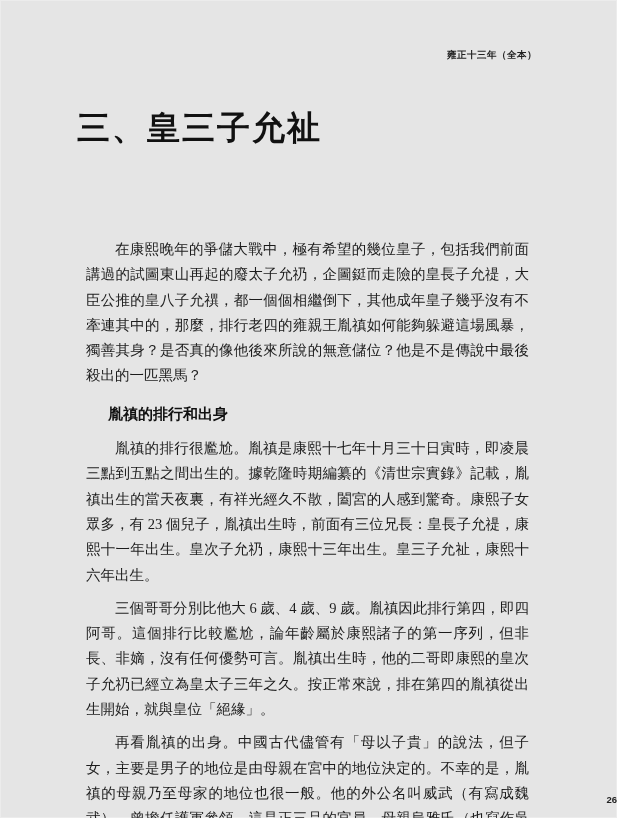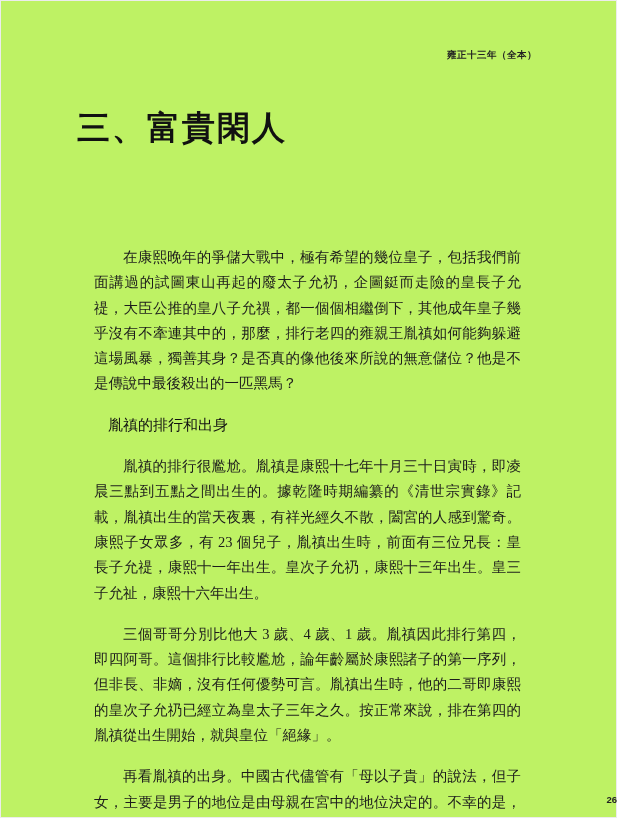--- a/index.html
+++ b/index.html
@@ -6,21 +6,21 @@
   html, body { background: #ffffff; }
   body {
     width: 617px; height: 818px;
     font-family: "Liberation Serif", "DejaVu Serif", serif;
     color: #1c1c1c;
     position: relative;
     overflow: hidden;
   }
   .page {
     position: absolute; inset: 0;
-    background: #bef264;
+    background: #e5e5e5;
     box-shadow: inset 0 0 0 1px #ececec;
   }
   .running-header {
     position: absolute;
     top: 49px; right: 80px;
     font-size: 9.5px;
     font-weight: bold;
     letter-spacing: 0.5px;
     color: #222222;
   }
@@ -37,25 +37,25 @@
     top: 229px; left: 78px;
     width: 459px;
     font-size: 14.5px;
     line-height: 25.3px;
     text-align: justify;
     text-justify: inter-ideograph;
     color: #1c1c1c;
   }
   .body-text p {
     text-indent: 2em;
-    margin: 16px;
+    margin: 8px;
   }
   .section-heading {
     font-size: 15px;
-    font-weight: normal;
+    font-weight: bold;
     text-indent: 2em;
     margin-top: 13px;
     margin-bottom: 9px;
     color: #111111;
   }
   .page-number {
     position: absolute;
     bottom: 13px; left: 0; right: 0;
     text-align: right;
     font-size: 9.5px;
@@ -64,29 +64,29 @@
     font-family: "Liberation Sans", "DejaVu Sans", sans-serif;
   }
 </style>
 </head>
 <body>
 
 <div class="page">
 
   <div class="running-header">雍正十三年（全本）</div>
 
-  <h1 class="chapter-title">三、富貴閑人</h1>
+  <h1 class="chapter-title">三、皇三子允祉</h1>
 
   <div class="body-text">
     <p>在康熙晚年的爭儲大戰中，極有希望的幾位皇子，包括我們前面講過的試圖東山再起的廢太子允礽，企圖鋌而走險的皇長子允禔，大臣公推的皇八子允禩，都一個個相繼倒下，其他成年皇子幾乎沒有不牽連其中的，那麼，排行老四的雍親王胤禛如何能夠躲避這場風暴，獨善其身？是否真的像他後來所說的無意儲位？他是不是傳說中最後殺出的一匹黑馬？</p>
 
     <h2 class="section-heading">胤禛的排行和出身</h2>
 
     <p>胤禛的排行很尷尬。胤禛是康熙十七年十月三十日寅時，即凌晨三點到五點之間出生的。據乾隆時期編纂的《清世宗實錄》記載，胤禛出生的當天夜裏，有祥光經久不散，闔宮的人感到驚奇。康熙子女眾多，有 23 個兒子，胤禛出生時，前面有三位兄長：皇長子允禔，康熙十一年出生。皇次子允礽，康熙十三年出生。皇三子允祉，康熙十六年出生。</p>
 
-    <p>三個哥哥分別比他大 3 歲、4 歲、1 歲。胤禛因此排行第四，即四阿哥。這個排行比較尷尬，論年齡屬於康熙諸子的第一序列，但非長、非嫡，沒有任何優勢可言。胤禛出生時，他的二哥即康熙的皇次子允礽已經立為皇太子三年之久。按正常來說，排在第四的胤禛從出生開始，就與皇位「絕緣」。</p>
+    <p>三個哥哥分別比他大 6 歲、4 歲、9 歲。胤禛因此排行第四，即四阿哥。這個排行比較尷尬，論年齡屬於康熙諸子的第一序列，但非長、非嫡，沒有任何優勢可言。胤禛出生時，他的二哥即康熙的皇次子允礽已經立為皇太子三年之久。按正常來說，排在第四的胤禛從出生開始，就與皇位「絕緣」。</p>
 
     <p>再看胤禛的出身。中國古代儘管有「母以子貴」的說法，但子女，主要是男子的地位是由母親在宮中的地位決定的。不幸的是，胤禛的母親乃至母家的地位也很一般。他的外公名叫威武（有寫成魏武），曾擔任護軍參領，這是正三品的官員。母親烏雅氏（也寫作吳雅氏）出身寒微，隸屬鑲藍旗包衣籍，是選秀女入宮的，19 歲生胤禛時，還是一般的宮女，次年冊封為德嬪。康熙</p>
   </div>
 
   <div class="page-number">26</div>
 
 </div>
 
 </body></html>

